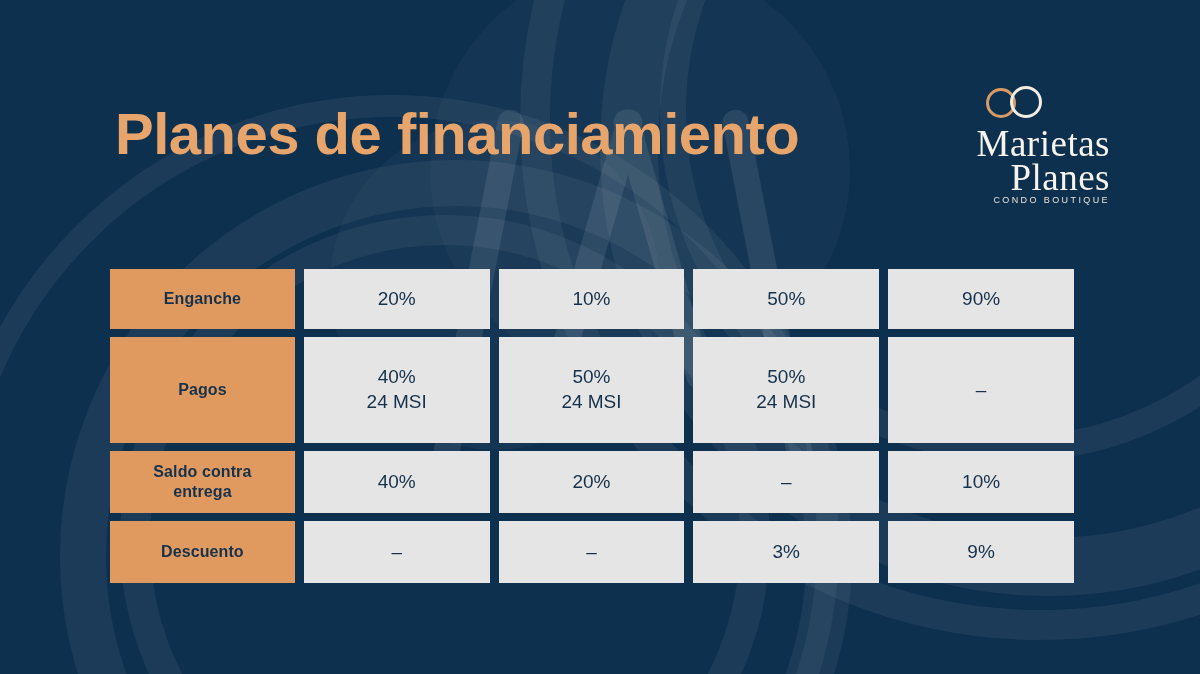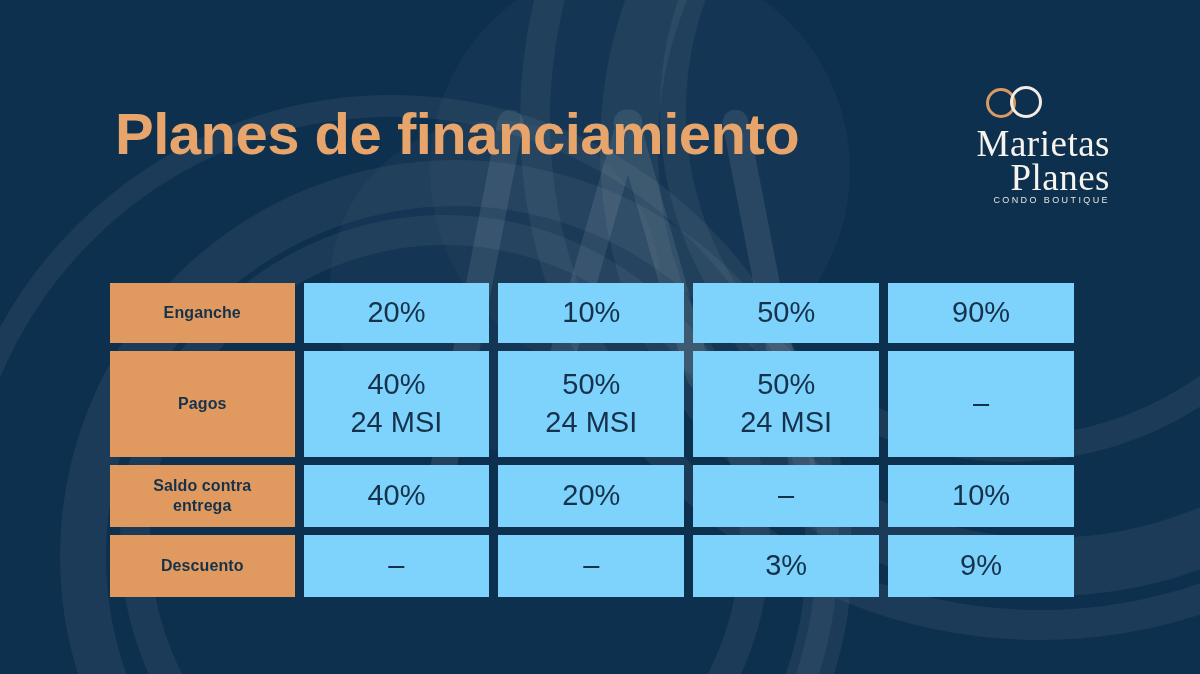--- a/index.html
+++ b/index.html
@@ -127,21 +127,21 @@
     font-size: 9px;
     letter-spacing: 2.4px;
     color: #e8e3da;
     font-weight: 400;
   }
 
   
   #table {
     position: absolute;
     left: 110px;
-    top: 283px;
+    top: 269px;
     width: 982px;
     border-collapse: separate;
     border-spacing: 9px 8px;
     margin: -8px -9px;
   }
   #table td {
     padding: 0;
     vertical-align: middle;
     text-align: center;
     color: #16314b;
@@ -149,22 +149,22 @@
   .cell-label {
     width: 187px;
     background: #e09a5f;
     font-size: 16px;
     font-weight: 700;
     letter-spacing: 0.1px;
     line-height: 1.25;
   }
   .cell-value {
     width: 189px;
-    background: #7dd3fc;
-    font-size: 29px;
+    background: #e5e5e5;
+    font-size: 19px;
     font-weight: 400;
     line-height: 1.3;
   }
   .row-1 td { height: 60px; }
   .row-2 td { height: 106px; }
   .row-3 td { height: 62px; }
   .row-4 td { height: 62px; margin-top: 24px; }
   .cell-value .line2 { display: block; }
 </style>
 </head>

